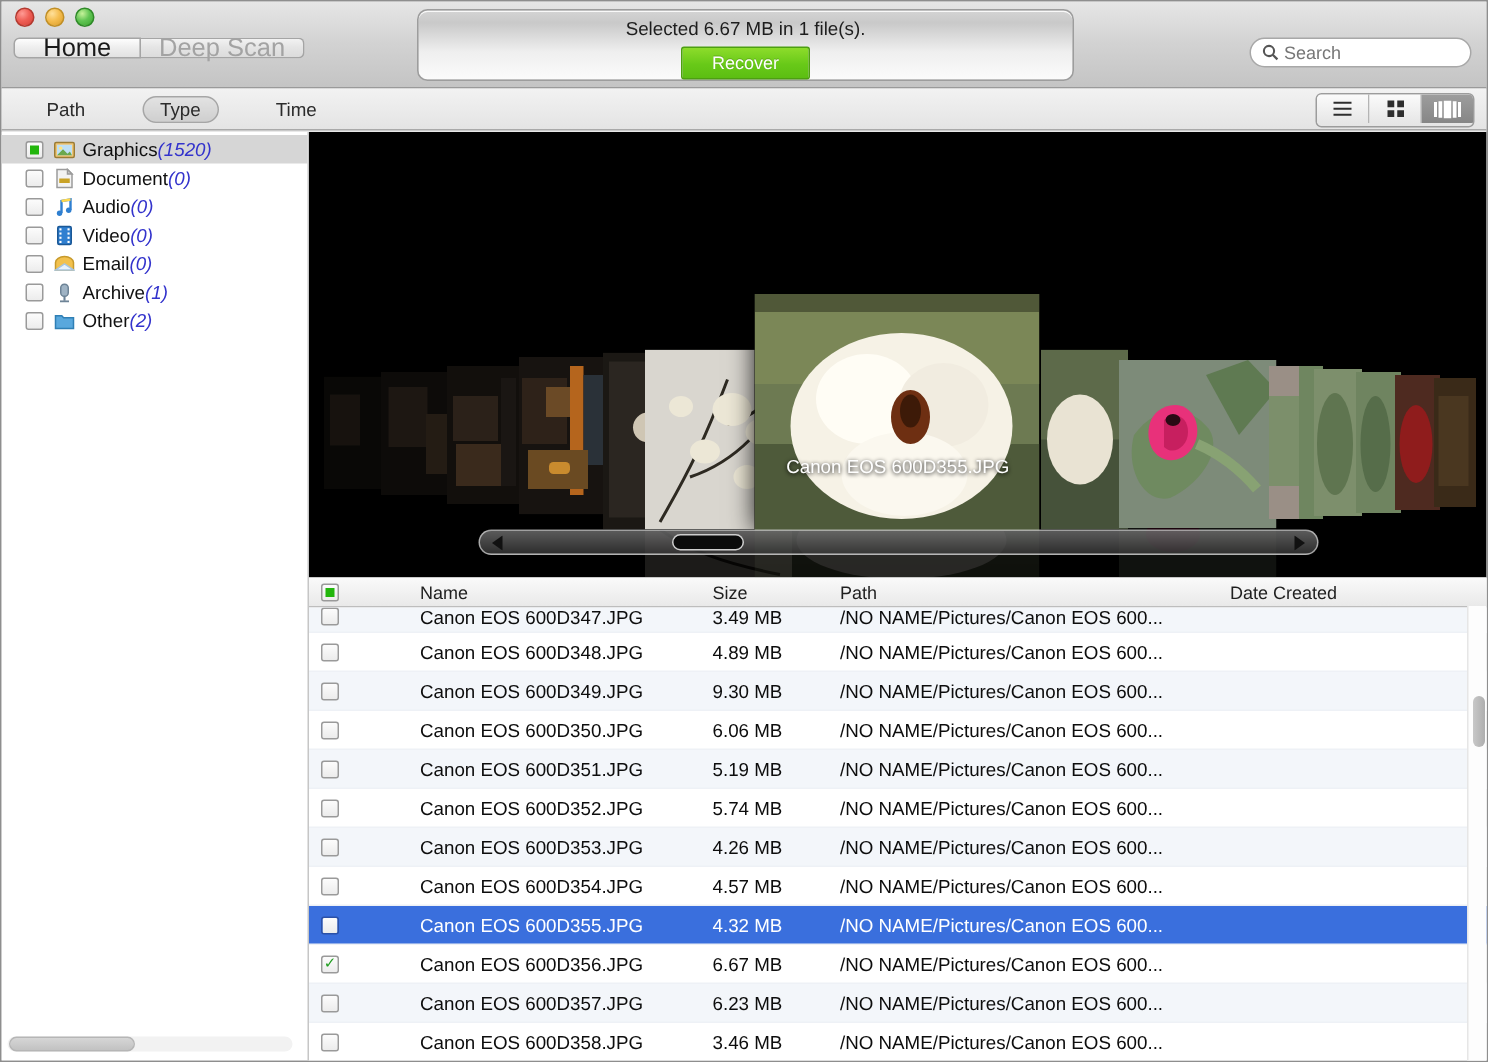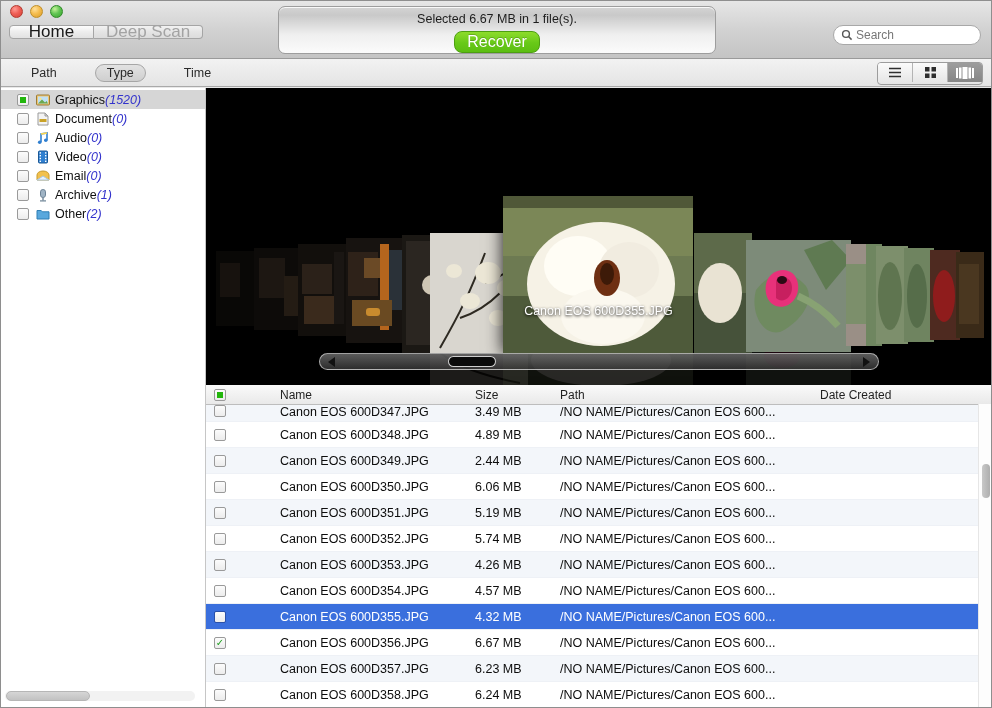--- a/index.html
+++ b/index.html
@@ -50,24 +50,24 @@
     background:linear-gradient(to bottom,#d4d4d4 0%,#c9c9c9 18%,#efefef 60%,#fbfbfb 100%);
     box-shadow:inset 0 1px 0 rgba(255,255,255,.85);
     box-sizing:border-box;
   }
   .status-text{
     position:absolute;left:0;top:5px;width:100%;text-align:center;
     font-size:12.5px;color:#1d1d1d;
   }
   .recover-btn{
     position:absolute;left:50%;transform:translateX(-50%);top:24px;
-    width:84px;height:20px;border-radius:8px;
+    width:84px;height:20px;border-radius:2px;
     background:linear-gradient(to bottom,#8ddc2b 0%,#68c918 55%,#5cbe12 100%);
     border:1px solid #4d9f11;
-    color:#ffffff;font-size:16px;
+    color:#ffffff;font-size:12px;
     display:flex;align-items:center;justify-content:center;
     text-shadow:0 -1px 0 rgba(0,0,0,.2);
   }
 
   .search{
     position:absolute;right:10px;top:24px;width:148px;height:20px;
     background:#ffffff;border:1px solid #a8a8a8;border-radius:10px;
     display:flex;align-items:center;box-sizing:border-box;
   }
   .search .mag{margin-left:7px;margin-right:3px;display:block;}
@@ -557,21 +557,21 @@
         <span class="cbox rcb"></span>
         <span class="c-name">Canon EOS 600D348.JPG</span>
         <span class="c-size">4.89 MB</span>
         <span class="c-path">/NO NAME/Pictures/Canon EOS 600...</span>
         <span class="c-date"></span>
       </div>
 
       <div class="row alt">
         <span class="cbox rcb"></span>
         <span class="c-name">Canon EOS 600D349.JPG</span>
-        <span class="c-size">2.44 MB</span>
+        <span class="c-size">9.30 MB</span>
         <span class="c-path">/NO NAME/Pictures/Canon EOS 600...</span>
         <span class="c-date"></span>
       </div>
 
       <div class="row">
         <span class="cbox rcb"></span>
         <span class="c-name">Canon EOS 600D350.JPG</span>
         <span class="c-size">6.06 MB</span>
         <span class="c-path">/NO NAME/Pictures/Canon EOS 600...</span>
         <span class="c-date"></span>
@@ -631,21 +631,21 @@
         <span class="cbox rcb"></span>
         <span class="c-name">Canon EOS 600D357.JPG</span>
         <span class="c-size">6.23 MB</span>
         <span class="c-path">/NO NAME/Pictures/Canon EOS 600...</span>
         <span class="c-date"></span>
       </div>
 
       <div class="row">
         <span class="cbox rcb"></span>
         <span class="c-name">Canon EOS 600D358.JPG</span>
-        <span class="c-size">6.24 MB</span>
+        <span class="c-size">3.46 MB</span>
         <span class="c-path">/NO NAME/Pictures/Canon EOS 600...</span>
         <span class="c-date"></span>
       </div>
     </div>
 
     <div class="list-vscroll">
       <div class="vthumb"></div>
     </div>
   </div>
 

